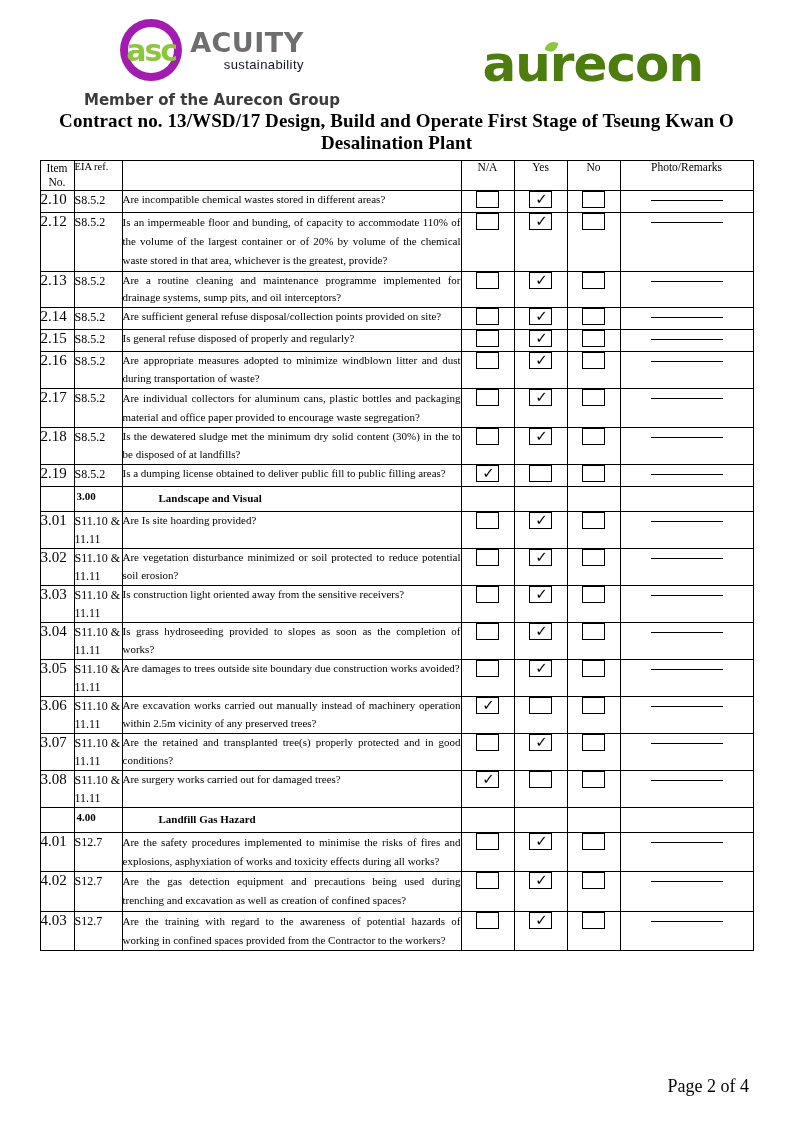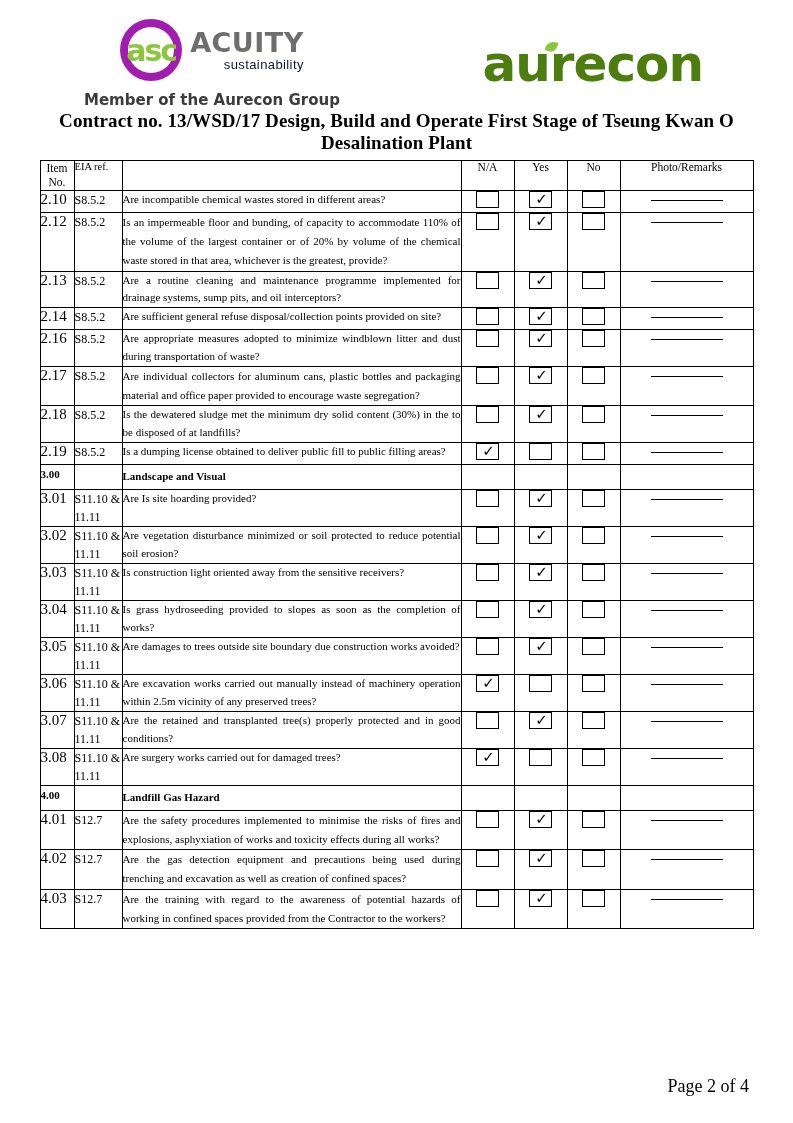--- a/index.html
+++ b/index.html
@@ -229,20 +229,21 @@
   .rule {
     display: inline-block;
     width: 72px;
     border-bottom: 1px solid #000;
     height: 9px;
   }
 
   tr.section-row td {
     font-weight: bold;
     font-size: 11px;
+    padding-left: 36px;
   }
   tr.section-row td.item-cell,
   tr.section-row td.q-cell {
     font-weight: bold;
     padding-top: 3px;
     padding-bottom: 3px;
   }
   tr.section-row td.q-cell { font-size: 11px; }
 
   .footer {
@@ -340,20 +341,29 @@
         <tr>
           <td class="item-cell">2.14</td>
           <td class="eia-cell">S8.5.2</td>
           <td class="q-cell">Are sufficient general refuse disposal/collection points provided on site?</td>
           <td class="box-cell"><span class="chk"></span></td>
           <td class="box-cell"><span class="chk"><span class="tick">✓</span></span></td>
           <td class="box-cell"><span class="chk"></span></td>
           <td class="photo-cell"><span class="rule"></span></td>
         </tr>
         <tr>
+          <td class="item-cell">2.15</td>
+          <td class="eia-cell">S8.5.2</td>
+          <td class="q-cell">Is general refuse disposed of properly and regularly?</td>
+          <td class="box-cell"><span class="chk"></span></td>
+          <td class="box-cell"><span class="chk"><span class="tick">✓</span></span></td>
+          <td class="box-cell"><span class="chk"></span></td>
+          <td class="photo-cell"><span class="rule"></span></td>
+        </tr>
+        <tr>
           <td class="item-cell">2.16</td>
           <td class="eia-cell">S8.5.2</td>
           <td class="q-cell">Are appropriate measures adopted to minimize windblown litter and dust during transportation of waste?</td>
           <td class="box-cell"><span class="chk"></span></td>
           <td class="box-cell"><span class="chk"><span class="tick">✓</span></span></td>
           <td class="box-cell"><span class="chk"></span></td>
           <td class="photo-cell"><span class="rule"></span></td>
         </tr>
         <tr>
           <td class="item-cell">2.17</td>

